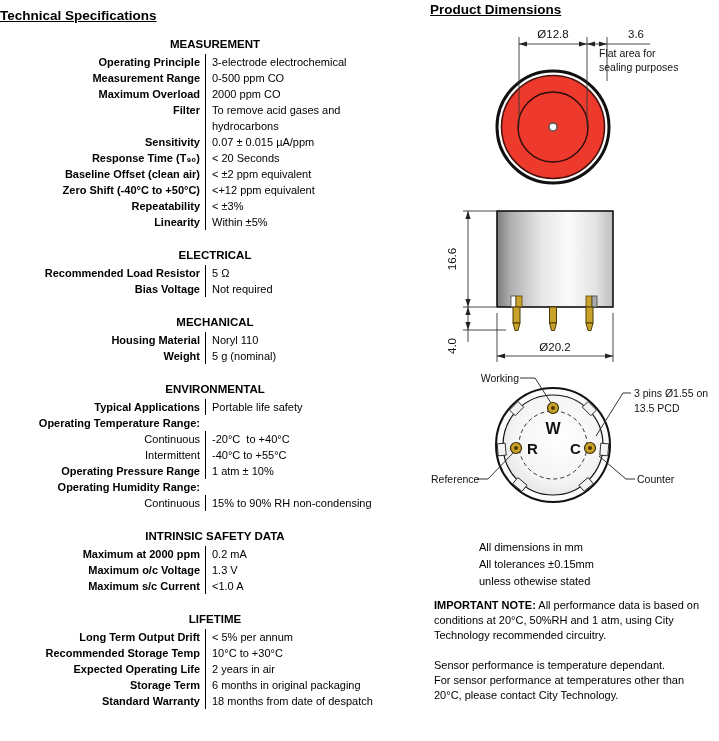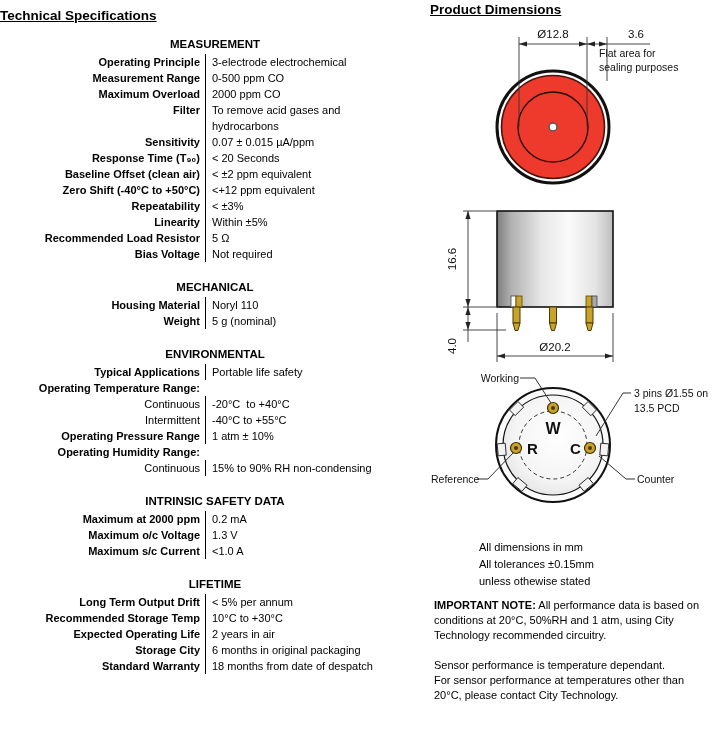--- a/index.html
+++ b/index.html
@@ -74,20 +74,21 @@
           <div class="row">
             <div class="lab">Repeatability</div>
             <div class="val">&lt; ±3%</div>
           </div>
           <div class="row">
             <div class="lab">Linearity</div>
             <div class="val">Within ±5%</div>
           </div>
         </div>
         <div class="section">
+          <div class="sec-header">ELECTRICAL</div>
           <div class="row">
             <div class="lab">Recommended Load Resistor</div>
             <div class="val">5 Ω</div>
           </div>
           <div class="row">
             <div class="lab">Bias Voltage</div>
             <div class="val">Not required</div>
           </div>
         </div>
         <div class="section">
@@ -155,21 +156,21 @@
           </div>
           <div class="row">
             <div class="lab">Recommended Storage Temp</div>
             <div class="val">10°C to +30°C</div>
           </div>
           <div class="row">
             <div class="lab">Expected Operating Life</div>
             <div class="val">2 years in air</div>
           </div>
           <div class="row">
-            <div class="lab">Storage City</div>
+            <div class="lab">Storage Term</div>
             <div class="val">6 months in original packaging</div>
           </div>
           <div class="row">
             <div class="lab">Standard Warranty</div>
             <div class="val">18 months from date of despatch</div>
           </div>
         </div>
       </div>
   </div>
 

